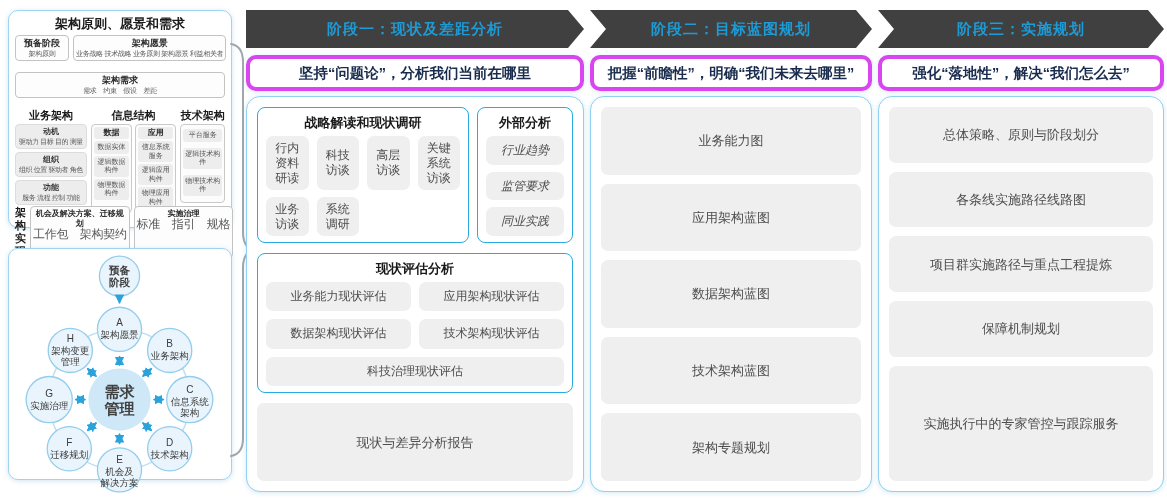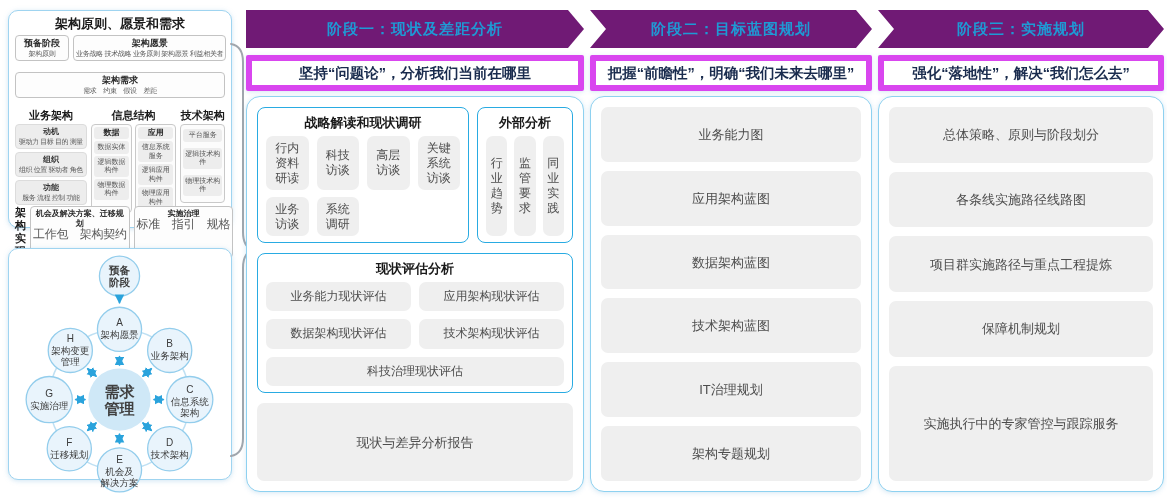--- a/index.html
+++ b/index.html
@@ -42,40 +42,40 @@
                 display:flex; align-items:center; text-align:center; }
   .impl1 { flex:1.35; } .impl2 { flex:1; }
   .tp-row4 .wbox-title { font-size:8px; line-height:10px; }
   .tp-row4 .wbox-sub { font-size:12px; line-height:11px; }
 
   
   .brace { position:absolute; left:228px; top:0; }
 
   
   .phase { position:absolute; top:10px; height:482px; }
-  .band { height:38px; background:#701a75; display:flex; align-items:center; justify-content:center;
+  .band { height:38px; background:#404040; display:flex; align-items:center; justify-content:center;
           font-size:15px; font-weight:bold; color:#1e9ad5; letter-spacing:1px;
           clip-path:polygon(0 0, calc(100% - 16px) 0, 100% 50%, calc(100% - 16px) 100%, 0 100%, 16px 50%); }
   .band-first { clip-path:polygon(0 0, calc(100% - 16px) 0, 100% 50%, calc(100% - 16px) 100%, 0 100%); }
-  .subtitle { margin-top:7px; height:36px; background:#fff; border:6px solid #d946ef; border-radius:2px;
+  .subtitle { margin-top:7px; height:36px; background:#fff; border:4px solid #d946ef; border-radius:10px;
               display:flex; align-items:center; justify-content:center; font-size:14.5px; font-weight:bold;
               color:#1a2c4e; box-shadow:0 1px 4px rgba(120,180,220,.3); }
   .pbody { margin-top:5px; height:396px; background:#fff; border:1.5px solid #8ed1f0; border-radius:14px;
            padding:10px; box-shadow:0 1px 5px rgba(120,180,220,.3); }
 
   .bluebox { border:1.5px solid #29abe2; border-radius:8px; background:#fff; padding:6px 8px; }
   .bb-title { font-size:13px; font-weight:bold; color:#1a1a1a; text-align:center; line-height:17px; margin-bottom:5px; }
   .pitem { background:#efefef; border-radius:7px; display:flex; align-items:center; justify-content:center;
            color:#4d4d4d; font-size:12px; text-align:center; line-height:15px; padding:2px 4px; }
 
   .p1-row { display:flex; gap:8px; height:136px; }
   .g1 { flex:1; display:flex; flex-direction:column; }
   .g1 .grid2 { flex:1; display:grid; grid-template-columns:1fr 1fr 1fr 1fr; gap:7px 8px; }
   .g2 { width:96px; display:flex; flex-direction:column; }
-  .g2 .stack { flex:1; display:flex; gap:7px; }
+  .g2 .stack { flex:1; display:flex; flex-direction:column; gap:7px;font-style:italic; }
   .g2 .pitem { flex:1; }
   .g3 { margin-top:10px; height:140px; display:flex; flex-direction:column; }
   .g3 .gridrows { flex:1; display:grid; grid-template-columns:1fr 1fr; gap:8px; }
   .g3 .full { grid-column:1 / span 2; }
   .report { margin-top:10px; height:78px; font-size:13px; }
 
   .plist { height:100%; display:flex; flex-direction:column; gap:9px; }
   .plist .pitem { flex:1; font-size:13px; }
   .plist .pitem.tall { flex:2.15; }
 
@@ -276,21 +276,20 @@
     </div>
     <div class="subtitle">
       <span>把握“前瞻性”，明确“我们未来去哪里”</span>
     </div>
     <div class="pbody">
       <div class="plist">
         <div class="pitem">业务能力图</div>
         <div class="pitem">应用架构蓝图</div>
         <div class="pitem">数据架构蓝图</div>
         <div class="pitem">技术架构蓝图</div>
-        <div class="pitem">IT治理规划</div>
         <div class="pitem">架构专题规划</div>
       </div>
     </div>
   </div>
 
   <div class="phase" style="left:878px; width:286px;">
     <div class="band">
       <span>阶段三：实施规划</span>
     </div>
     <div class="subtitle">

